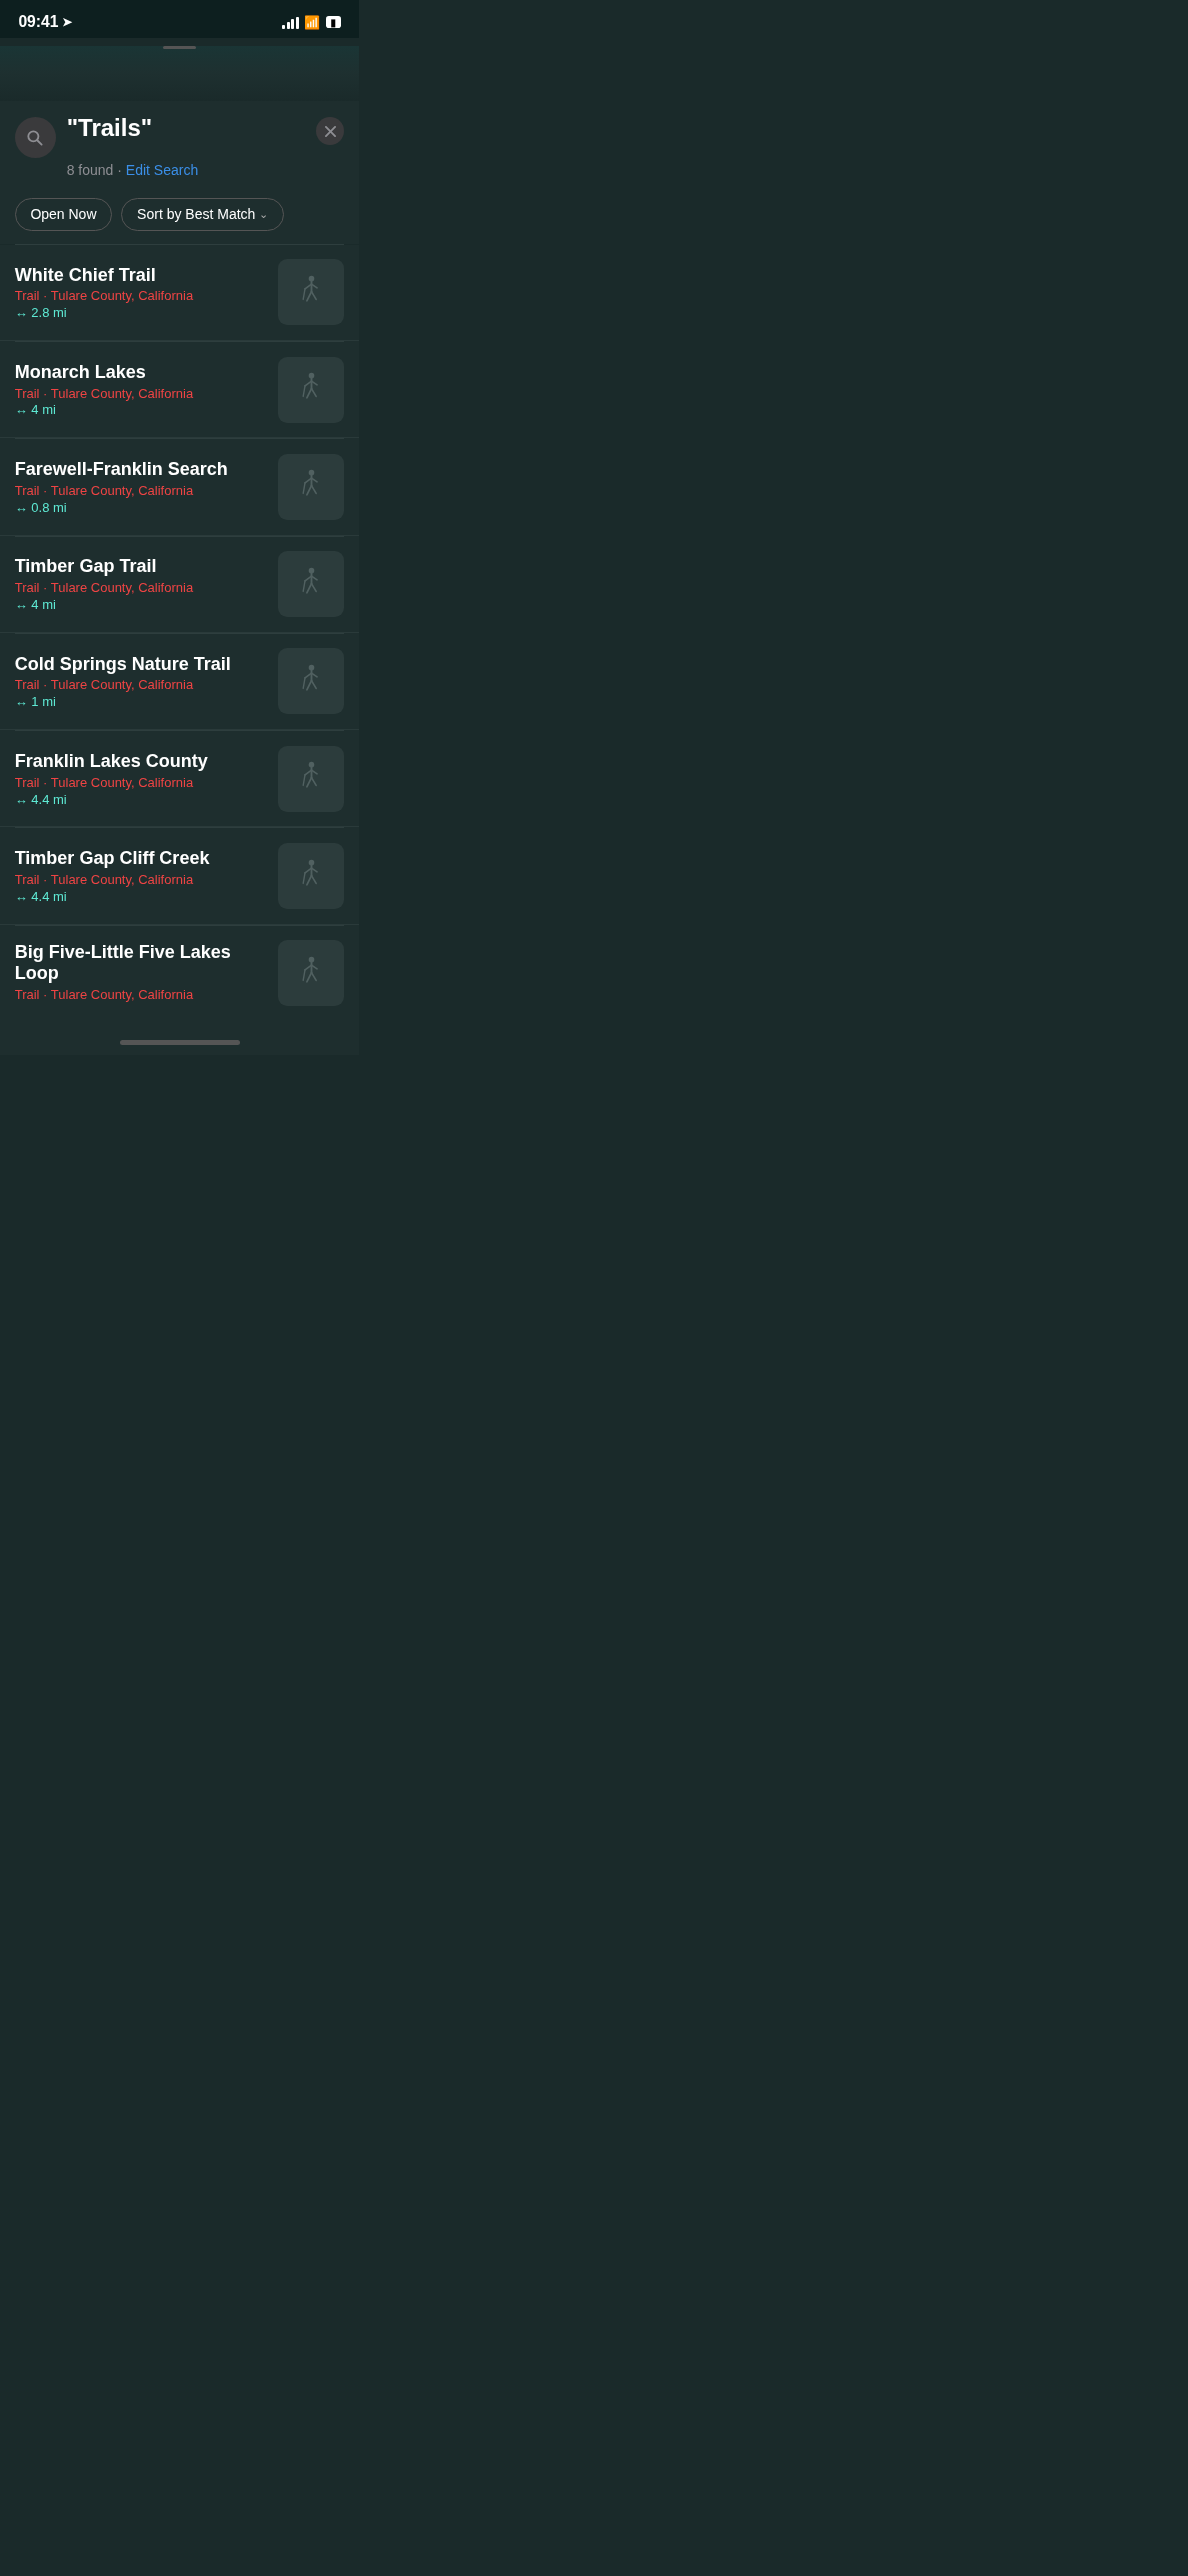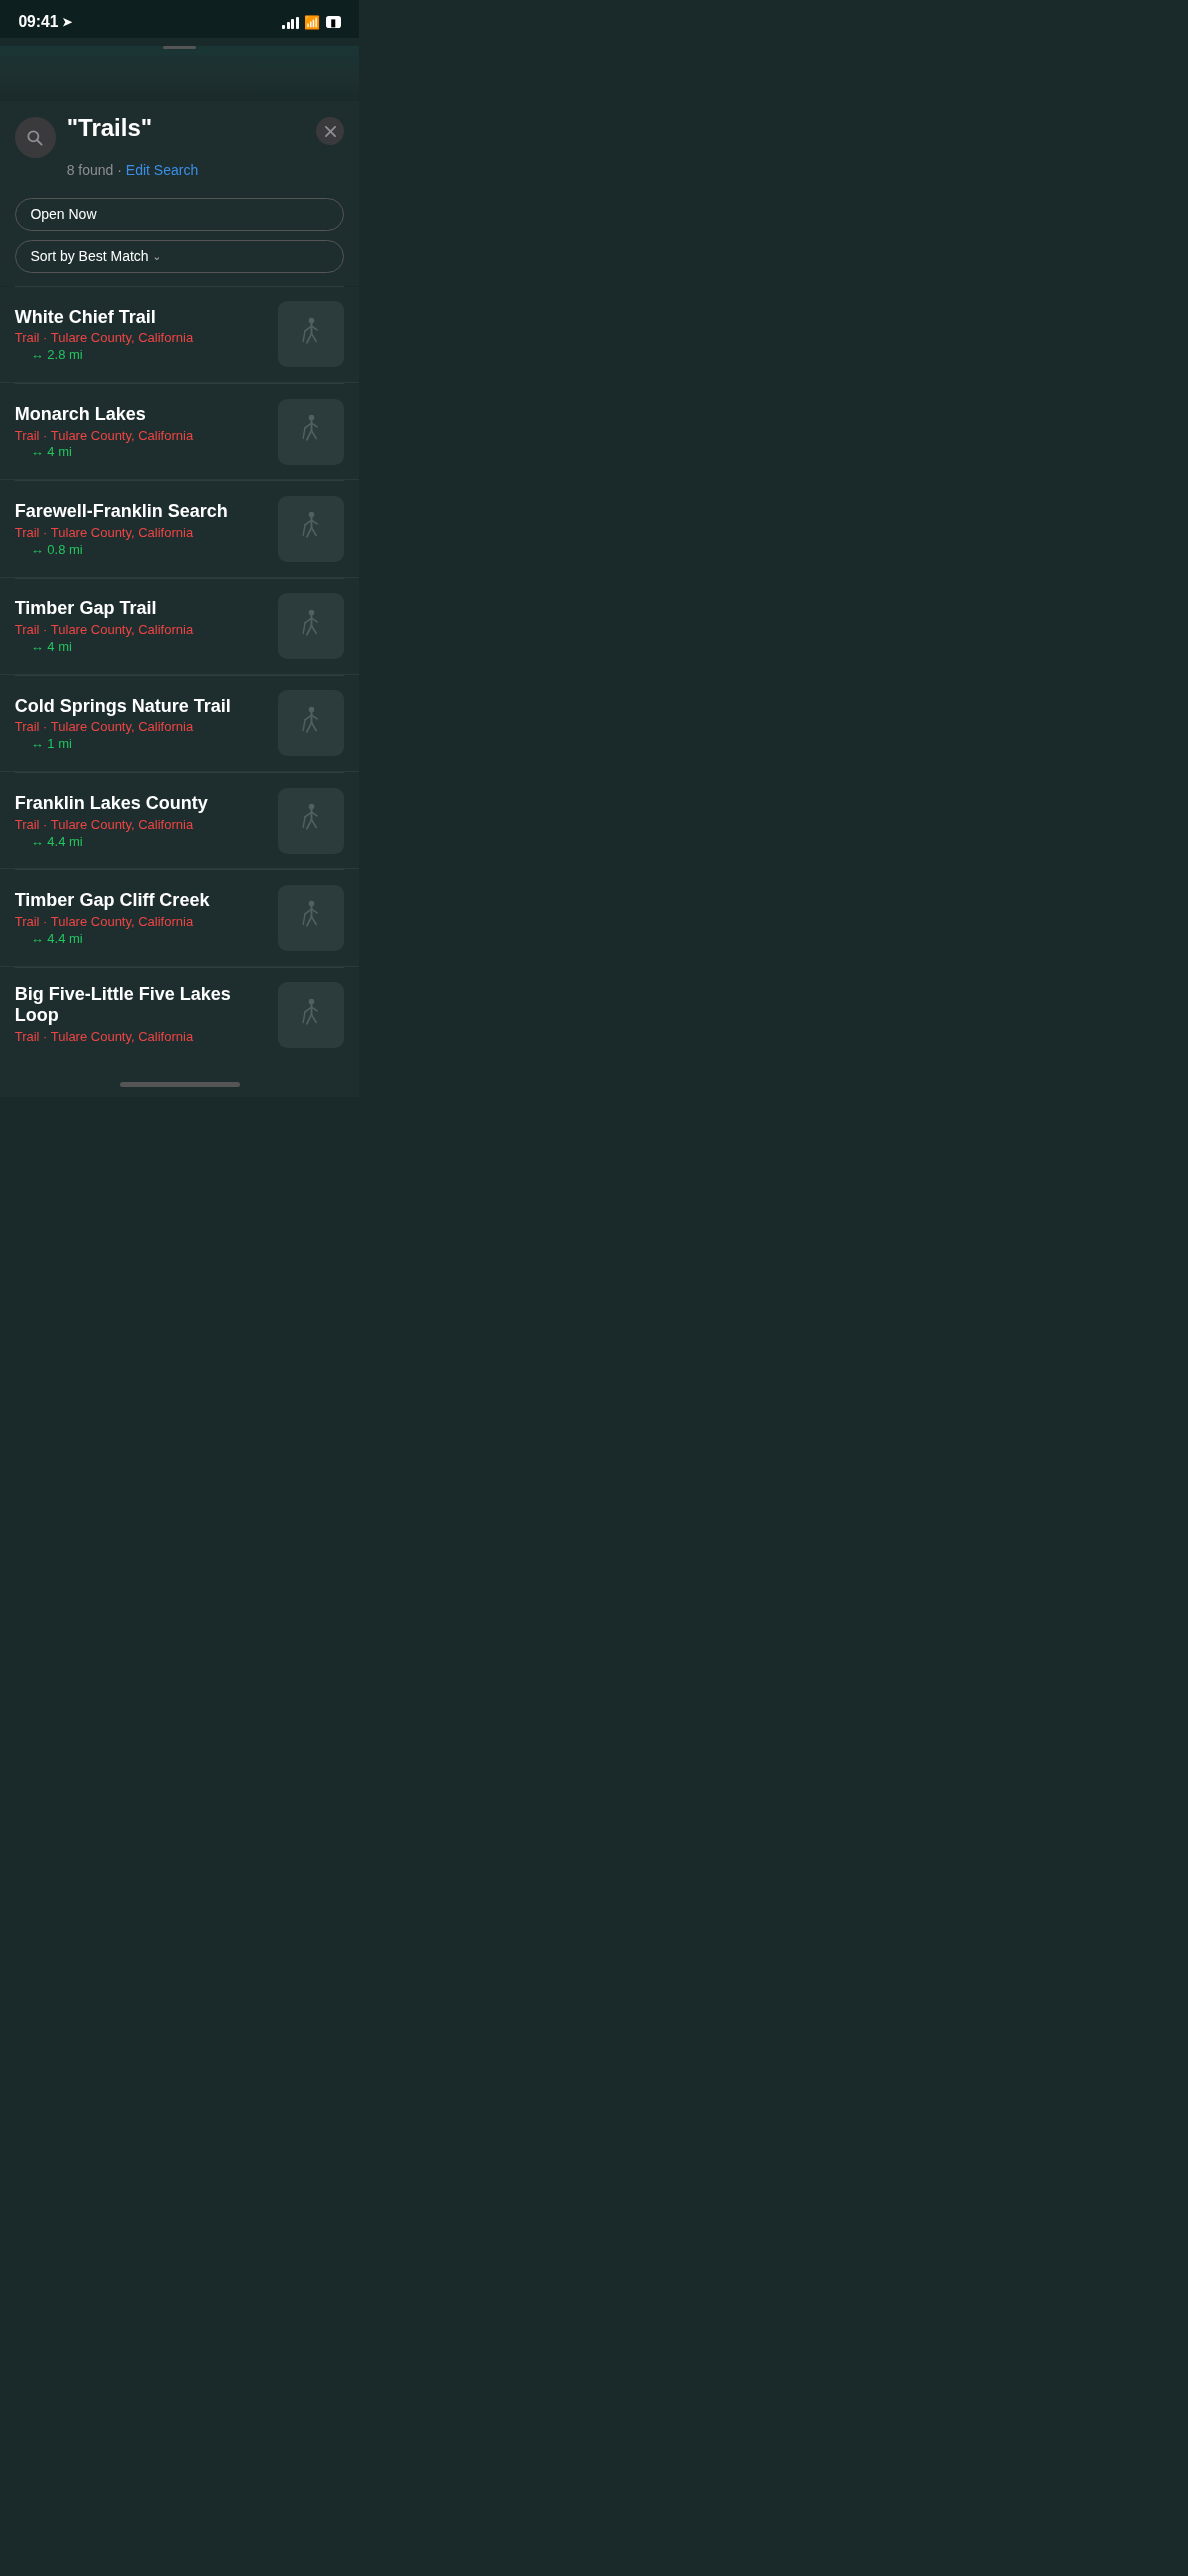--- a/index.html
+++ b/index.html
@@ -123,21 +123,20 @@
       cursor: pointer;
       margin-top: 1.8px;
     }
 
     
     .filter-row {
       background: #1e2e2e;
       padding: 9.2px 14.7px 13px 14.7px;
       display: flex;
       gap: 9.2px;
-      flex-direction: column;
     }
 
     .filter-btn {
       padding: 7.4px 14.7px;
       border: 1.4px solid #555;
       border-radius: 18.4px;
       background: transparent;
       color: #ffffff;
       font-size: 14px;
       font-weight: 400;
@@ -189,22 +188,21 @@
     }
 
     .result-meta {
       font-size: 13px;
       color: #ef4444;
       margin-bottom: 1.8px;
     }
 
     .result-distance {
       font-size: 13px;
-      color: #22c55e;
-      margin-left: 16px;
+      color: #5eead4;
     }
 
     .trail-thumbnail {
       width: 66px;
       height: 66px;
       border-radius: 9.2px;
       background: #2c3c3c;
       display: flex;
       align-items: center;
       justify-content: center;

